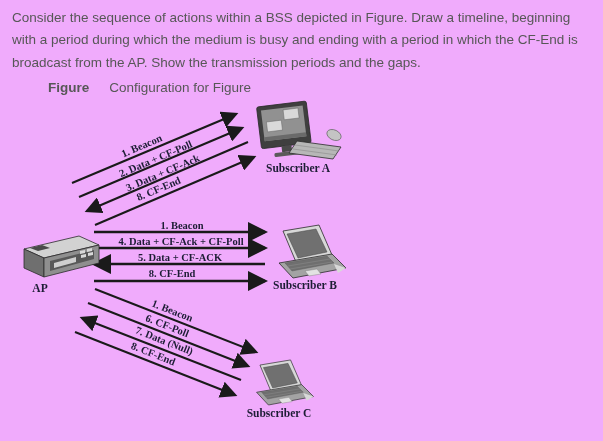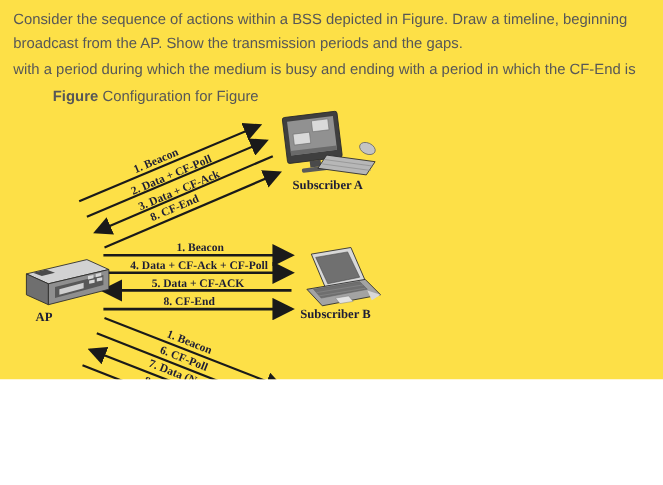--- a/index.html
+++ b/index.html
@@ -1,32 +1,32 @@
 <!DOCTYPE html>
 <html><head>
 <meta charset="utf-8">
 <style>
   html,body{margin:0;padding:0;background:#ffffff;}
   .page{
     position:relative;
-    width:603px;height:345px;
-    background:#fde047;
+    width:603px;height:441px;
+    background:#f0abfc;
     font-family:"Liberation Sans",sans-serif;
     overflow:hidden;
     text-decoration:underline;
   }
   .problem-text{
     position:absolute;left:12px;top:7px;width:585px;
     font-size:13.5px;line-height:22.4px;color:#575757;
   }
   .figure-caption{
     position:absolute;left:12px;top:80px;
     font-size:13.5px;color:#575757;
   }
-  .figure-caption .cap-label{font-weight:bold;margin-right:4px;padding-left:36px;}
+  .figure-caption .cap-label{font-weight:bold;margin-right:20px;padding-left:36px;}
   svg.diagram{position:absolute;left:0;top:0;pointer-events:none;}
   .msg-line{stroke:#1a1a1a;stroke-width:2;fill:none;}
   .msg-line-b{stroke:#1a1a1a;stroke-width:2.4;fill:none;}
   .msg-label{
     font-family:"Liberation Serif",serif;font-weight:bold;
     font-size:10.5px;fill:#1d1d35;text-anchor:middle;
   }
   .node-label{
     font-family:"Liberation Serif",serif;font-weight:bold;
     font-size:11.5px;fill:#1d1d35;text-anchor:middle;
@@ -34,22 +34,22 @@
   .outline{stroke:#2b2b2b;stroke-width:0.8;}
   .thin{stroke:#8a8a8a;stroke-width:0.6;fill:none;}
 </style>
 </head>
 <body>
 
 <div class="page">
 
   <div class="problem-text">
     <div>Consider the sequence of actions within a BSS depicted in Figure. Draw a timeline, beginning</div>
+    <div>with a period during which the medium is busy and ending with a period in which the CF-End is</div>
     <div>broadcast from the AP. Show the transmission periods and the gaps.</div>
-    <div>with a period during which the medium is busy and ending with a period in which the CF-End is</div>
   </div>
 
   <div class="figure-caption">
     <span class="cap-label">Figure</span><span>Configuration for Figure</span>
   </div>
 
   <svg class="diagram" width="603" height="441" viewBox="0 0 603 441">
     <defs>
       <marker id="arr" viewBox="0 0 10 10" refX="8.5" refY="5" markerWidth="8.5" markerHeight="8.5" orient="auto-start-reverse">
         <path d="M0,0 L10,5 L0,10 z" fill="#1a1a1a"></path>

